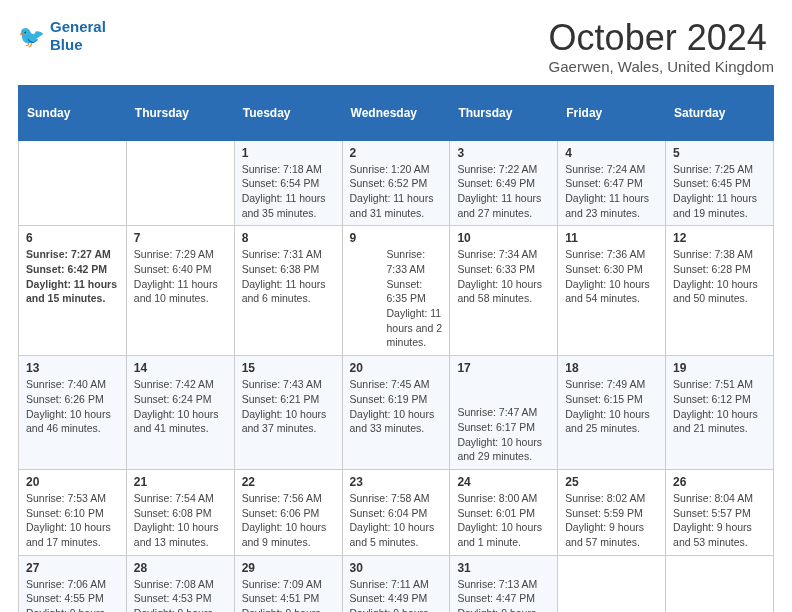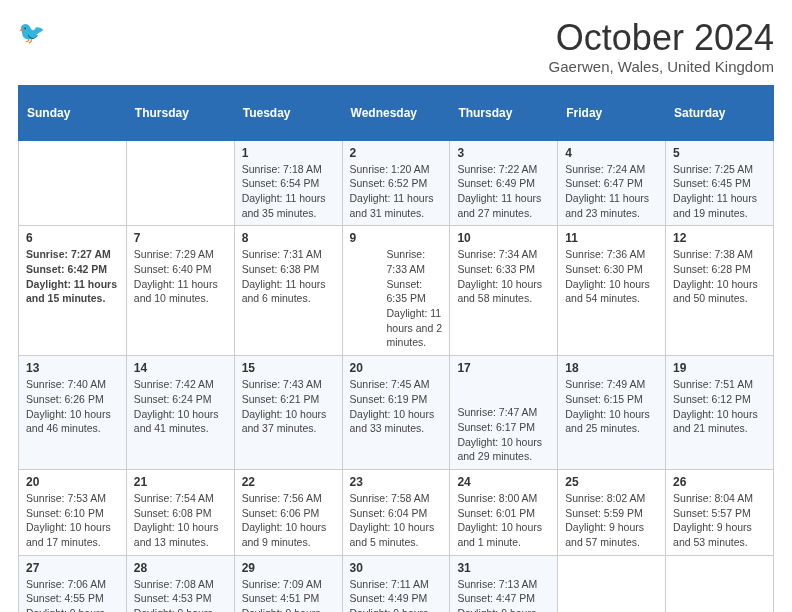--- a/index.html
+++ b/index.html
@@ -33,21 +33,21 @@
       line-height: 1.2;
     }
     .logo-text span {
       color: #1a6aad;
     }
     .logo-bird {
       width: 28px;
       height: 28px;
     }
     .title-block {
-      text-align: right;
+      text-align: left;
     }
     .month-title {
       font-size: 36px;
       font-weight: normal;
       color: #333;
       line-height: 1.1;
     }
     .location {
       font-size: 15px;
       color: #555;
@@ -98,20 +98,24 @@
   </style>
 </head>
 <body>
 
 <div class="page">
   <div class="header">
     <div class="logo">
       <svg class="logo-bird" viewBox="0 0 36 36" xmlns="http://www.w3.org/2000/svg">
         <text y="28" font-size="28" fill="#1a6aad">🐦</text>
       </svg>
+      <div class="logo-text">
+        <span style="color:#1a6aad">General</span><br>
+        <span style="color:#1a6aad">Blue</span>
+      </div>
     </div>
     <div class="title-block">
       <div class="month-title">October 2024</div>
       <div class="location">Gaerwen, Wales, United Kingdom</div>
     </div>
   </div>
 
   <table>
     <thead>
       <tr id="header-row">

